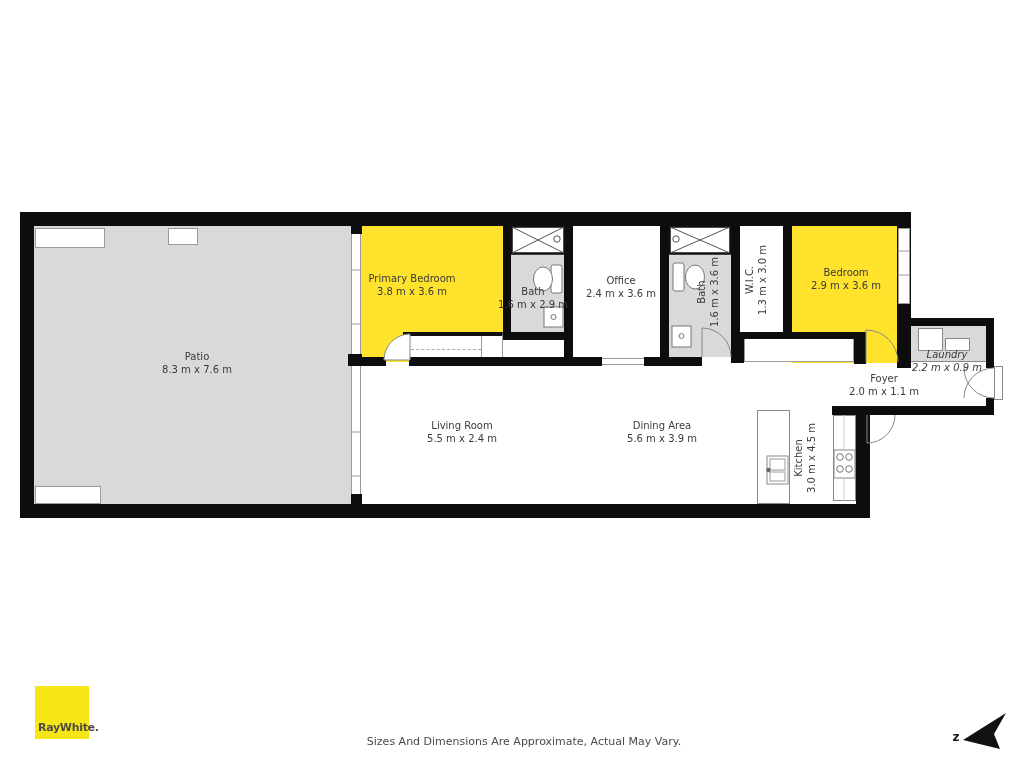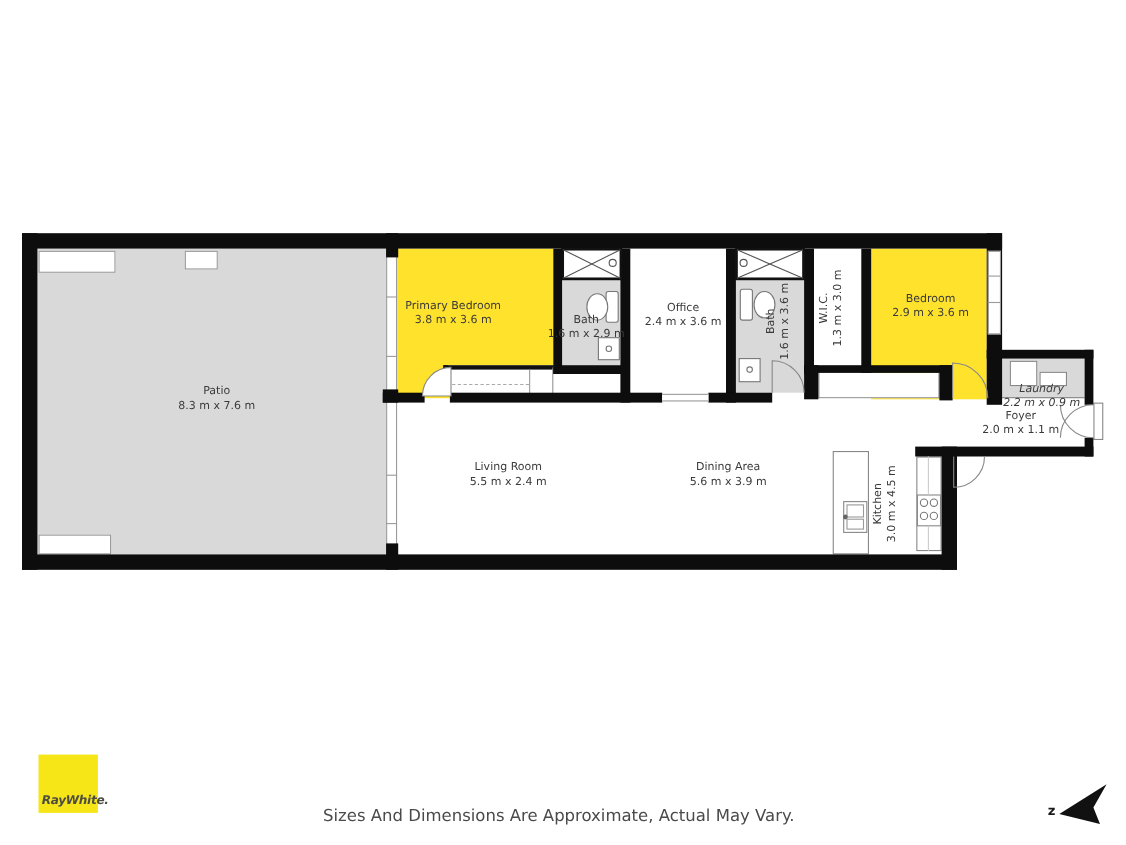--- a/index.html
+++ b/index.html
@@ -8,24 +8,24 @@
   .w{position:absolute;display:block;background:var(--wall);z-index:10;}
   .floor{position:absolute;z-index:2;}
   .yellow{background:var(--yellow);}
   .gray{background:var(--gray);}
   .whitebox{position:absolute;background:#fff;border:1px solid #9a9a9a;box-sizing:border-box;z-index:6;}
   .lbl{position:absolute;transform:translate(-50%,-50%);text-align:center;
        font-size:10px;line-height:12.5px;color:#3a3a3a;white-space:nowrap;z-index:30;}
   .lbl.v{transform:translate(-50%,-50%) rotate(-90deg);}
   #overlay{position:absolute;left:0;top:0;z-index:20;pointer-events:none;}
   #logo{position:absolute;left:35px;top:686px;width:54px;height:53px;background:var(--logoYellow);z-index:40;}
-  #logo span{position:absolute;left:3px;bottom:5px;font-weight:bold;font-style:italic;
+  #logo span{position:absolute;left:3px;bottom:5px;font-weight:bold;
              font-size:11px;letter-spacing:-0.3px;color:#4c4c43;}
-  #footer{position:absolute;left:508px;top:741px;transform:translate(-50%,-50%);
-          font-size:15px;color:#4a4a4a;white-space:nowrap;z-index:40;}
+  #footer{position:absolute;left:524px;top:741px;transform:translate(-50%,-50%);
+          font-size:11px;color:#4a4a4a;white-space:nowrap;z-index:40;}
   #north-label{position:absolute;left:956px;top:737px;transform:translate(-50%,-50%);
           font-size:12px;font-weight:bold;color:#1a1a1a;z-index:40;}
   .sill{position:absolute;background:#fff;border-top:1px solid #999;border-bottom:1px solid #999;
         box-sizing:border-box;z-index:12;}
   .closet-dash{position:absolute;border-top:1px dashed #aaa;}
 </style>
 </head>
 <body>
 
 <div id="canvas">
@@ -178,21 +178,21 @@
     <div>1.3 m x 3.0 m</div>
   </div>
   <div class="lbl" style="left:846px;top:279px;">
     <div>Bedroom</div>
     <div>2.9 m x 3.6 m</div>
   </div>
   <div class="lbl" style="left:947px;top:361px;font-style:italic;">
     <div>Laundry</div>
     <div>2.2 m x 0.9 m</div>
   </div>
-  <div class="lbl" style="left:928px;top:385px;">
+  <div class="lbl" style="left:884px;top:385px;">
     <div>Foyer</div>
     <div>2.0 m x 1.1 m</div>
   </div>
   <div class="lbl" style="left:462px;top:432px;">
     <div>Living Room</div>
     <div>5.5 m x 2.4 m</div>
   </div>
   <div class="lbl" style="left:662px;top:432px;">
     <div>Dining Area</div>
     <div>5.6 m x 3.9 m</div>

